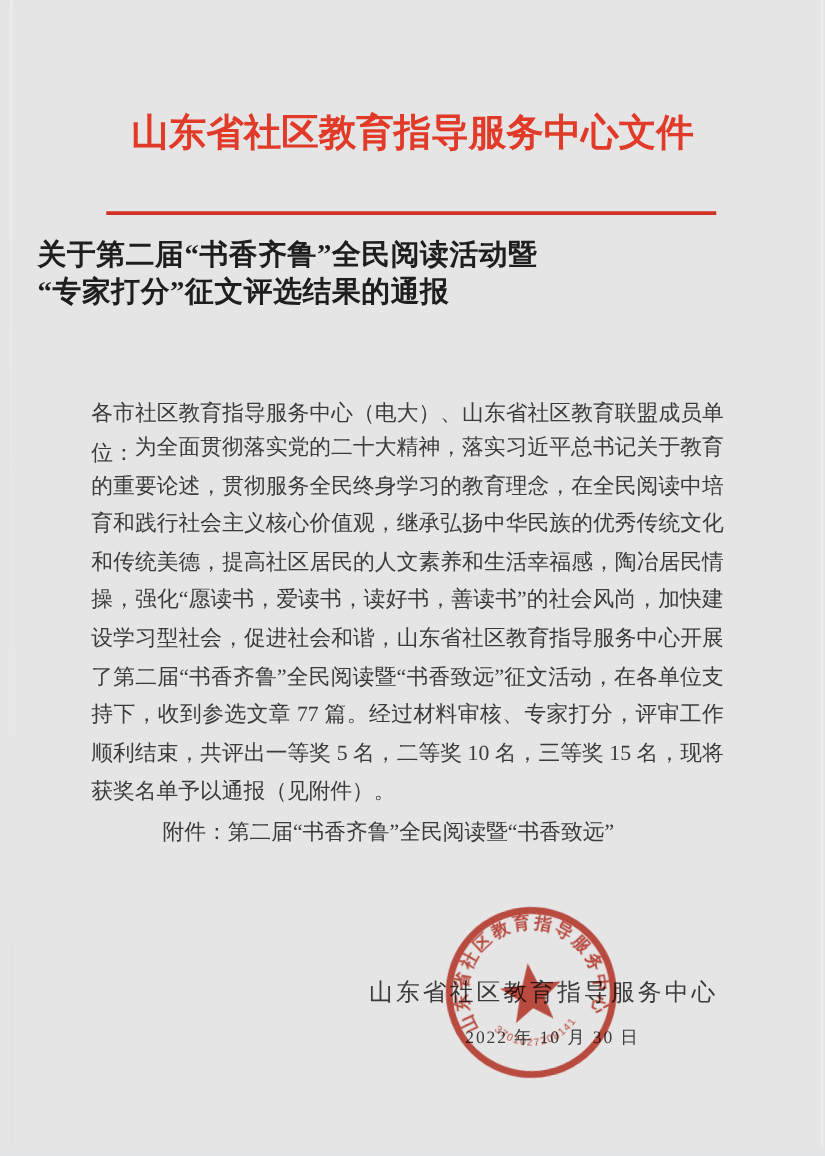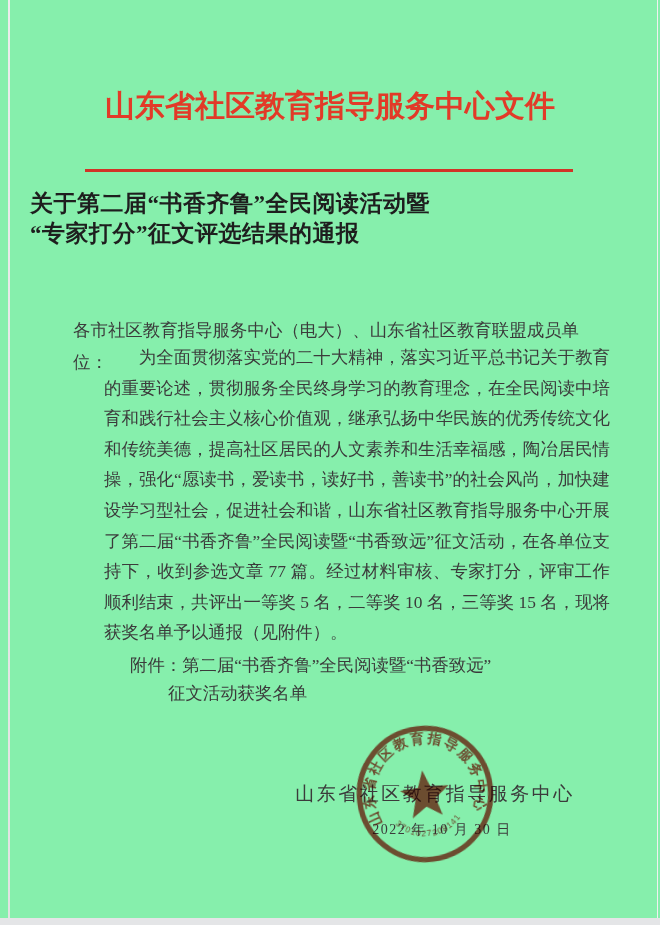--- a/index.html
+++ b/index.html
@@ -8,21 +8,21 @@
     --seal-red: #c63a2c;
     --text-dark: #3b3b3b;
     --title-black: #1e1e1e;
   }
   * { margin: 0; padding: 0; box-sizing: border-box; }
   html, body { background: #ffffff; }
   .page {
     position: relative;
     width: 660px;
     height: 925px;
-    background: #86efac;
+    background: #e5e5e5;
     font-family: "Liberation Serif", "DejaVu Serif", serif;
     overflow: hidden;
   }
   .scan-edge-left {
     position: absolute; left: 8px; top: 0; width: 2px; height: 918px;
     background: linear-gradient(#ececec, #e2e2e2);
   }
   .scan-edge-right {
     position: absolute; right: 2px; top: 0; width: 1px; height: 918px;
     background: #f0f0f0;
@@ -72,21 +72,20 @@
     margin-top: 48px;
   }
   .body-paragraph {
     position: absolute; top: 342px; left: 73px; width: 506px;
     font-size: 17.4px;
     line-height: 30.6px;
     color: var(--text-dark, #3b3b3b);
     text-indent: 2em;
     text-align: justify;
     text-justify: inter-character;
-    margin-left: 31px;
   }
   .attachment-line1 {
     position: absolute; top: 653px; left: 130px;
     font-size: 17.4px; line-height: 25px;
     color: var(--text-dark, #3b3b3b);
     white-space: nowrap;
   }
   .attachment-line2 {
     position: absolute; top: 681px; left: 168px;
     font-size: 17.4px; line-height: 25px;
@@ -151,21 +150,20 @@
     <span>关于第二届“书香齐鲁”全民阅读活动暨</span><br>
     <span>“专家打分”征文评选结果的通报</span>
   </div>
 
   <div class="salutation">各市社区教育指导服务中心（电大）、山东省社区教育联盟成员单位：</div>
 
   <div class="body-paragraph">为全面贯彻落实党的二十大精神，落实习近平总书记关于教育的重要论述，贯彻服务全民终身学习的教育理念，在全民阅读中培育和践行社会主义核心价值观，继承弘扬中华民族的优秀传统文化和传统美德，提高社区居民的人文素养和生活幸福感，陶冶居民情操，强化“愿读书，爱读书，读好书，善读书”的社会风尚，加快建设学习型社会，促进社会和谐，山东省社区教育指导服务中心开展了第二届“书香齐鲁”全民阅读暨“书香致远”征文活动，在各单位支持下，收到参选文章 77 篇。经过材料审核、专家打分，评审工作顺利结束，共评出一等奖 5 名，二等奖 10 名，三等奖 15 名，现将获奖名单予以通报（见附件）。</div>
 
   <div class="attachment-line1">附件：第二届“书香齐鲁”全民阅读暨“书香致远”</div>
 
-  <div class="attachment-line2">征文活动获奖名单</div>
 
   <div class="signature-name">山东省社区教育指导服务中心</div>
 
   <div class="signature-date">2022 年 10 月 30 日</div>
 
   <div class="seal-wrap">
     <svg width="148" height="148" viewBox="0 0 150 150">
       <circle class="seal-ring" cx="75" cy="75" r="66.5"></circle>
       <polygon class="seal-fill" transform="translate(75,77)" points="0,-26 6.37,-8.76 24.73,-8.04 10.30,3.35 15.29,21.04 0,10.83 -15.29,21.04 -10.30,3.35 -24.73,-8.04 -6.37,-8.76"></polygon>
       <defs>

